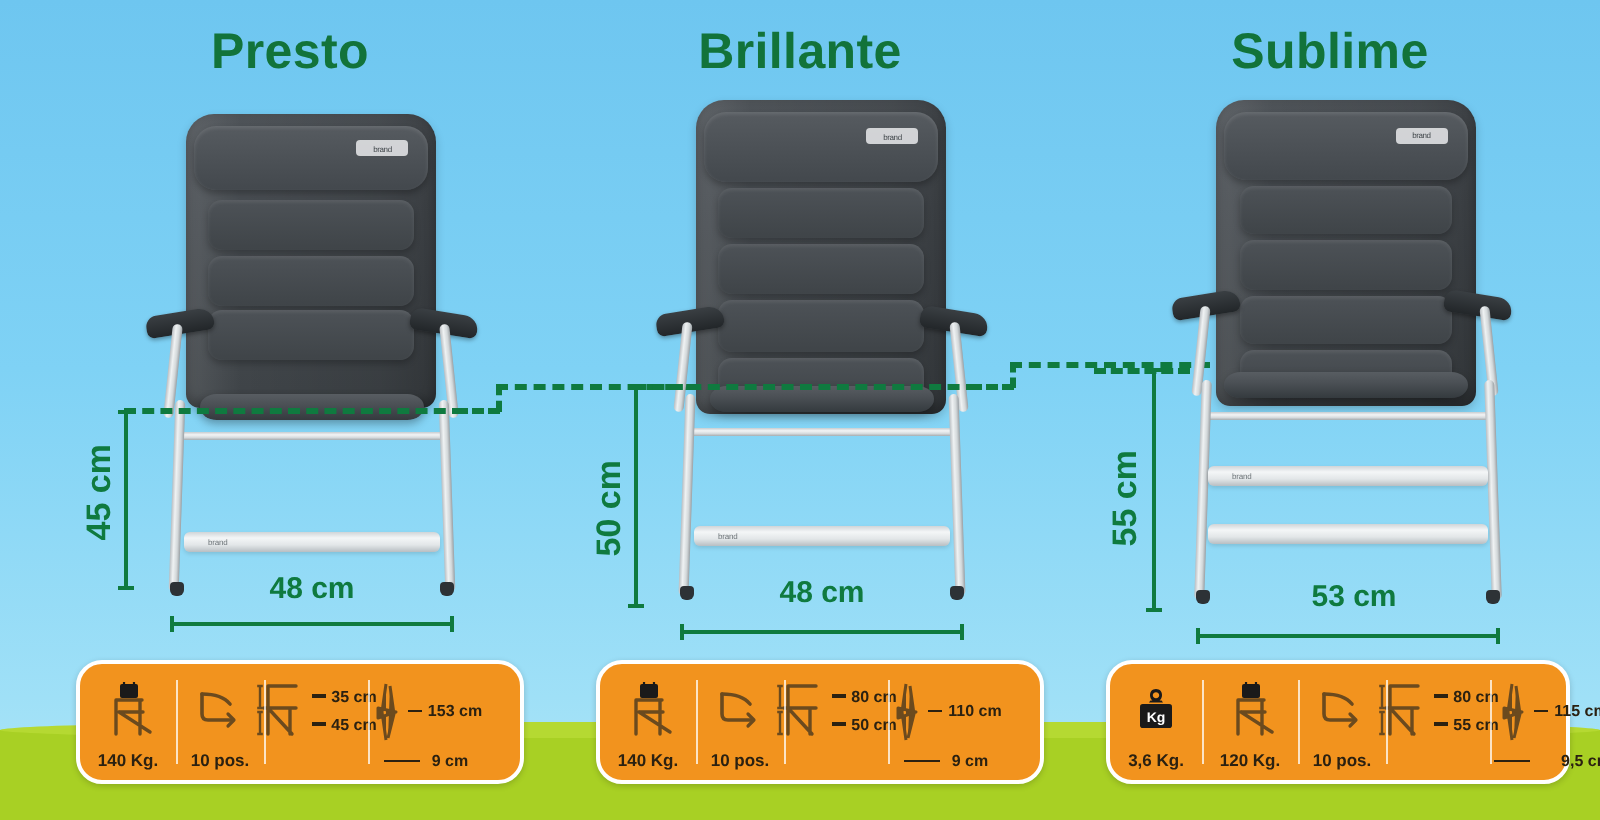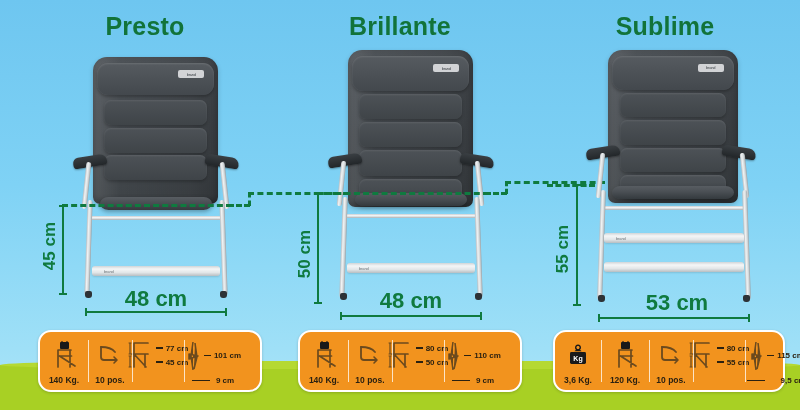--- a/index.html
+++ b/index.html
@@ -117,21 +117,21 @@
   .hline:before{ left:0; }
   .hline:after{ right:0; }
   .vlabel{
     position:absolute;
     font-size:17px; font-weight:bold; color:#0f7a3f;
     writing-mode:vertical-rl; transform:rotate(180deg);
     white-space:nowrap;
   }
   .hlabel{
     position:absolute;
-    font-size:22px; font-weight:bold; color:#0f7a3f;
+    font-size:15px; font-weight:bold; color:#0f7a3f;
     white-space:nowrap; transform:translateX(-50%);
   }
   .dash{
     position:absolute; height:0;
     border-top:3px dashed #0f7a3f;
   }
   .dashv{
     position:absolute; width:0;
     border-left:3px dashed #0f7a3f;
   }
@@ -307,41 +307,41 @@
       <div class="glyph">
         <span class="mini">
           <svg width="26" height="30" viewBox="0 0 26 30">
               <path d="M6 3 L20 3 M6 3 L6 27 M4 14 L20 14 M6 14 L18 27 M17 14 L17 27" stroke="#6b4a1e" stroke-width="1.7" fill="none" stroke-linecap="round"></path>
               <path d="M2 3 L2 14 M0.6 3 h2.8 M0.6 14 h2.8" stroke="#6b4a1e" stroke-width="1.2" fill="none"></path>
               <path d="M2 16 L2 27 M0.6 16 h2.8 M0.6 27 h2.8" stroke="#6b4a1e" stroke-width="1.2" fill="none"></path>
             </svg>
           <span class="dimstack" style="margin-left:2px">
             <span class="dimrow">
                 <span style="width:7px;height:1.6px;background:#2b2111;display:inline-block"></span>
-                <span class="dimtxt">77 cm</span>
+                <span class="dimtxt">35 cm</span>
               </span>
             <span class="dimrow">
                 <span style="width:7px;height:1.6px;background:#2b2111;display:inline-block"></span>
                 <span class="dimtxt">45 cm</span>
               </span>
           </span>
         </span>
       </div>
       <div class="cap" style="visibility:hidden">.</div>
     </div>
 
     <div class="cell" style="width:58px">
       <div class="glyph">
         <span class="mini">
           <svg width="18" height="30" viewBox="0 0 18 30">
               <path d="M8 1 L6 15 L8 29 M10 2 L12 16 L9 28 M4 13 L13 15 L4 18 Z" stroke="#6b4a1e" stroke-width="1.5" fill="#6b4a1e" stroke-linejoin="round"></path>
             </svg>
           <span class="dimrow" style="margin-left:1px">
               <span style="width:7px;height:1.6px;background:#2b2111;display:inline-block"></span>
-              <span class="dimtxt">101 cm</span>
+              <span class="dimtxt">153 cm</span>
             </span>
         </span>
       </div>
       <div class="cap">
         <span class="dimrow">
             <span style="display:inline-block;width:18px;border-top:1.4px solid #2b2111"></span>
             <span class="dimtxt" style="margin-left:3px">9 cm</span>
           </span>
       </div>
     </div>

